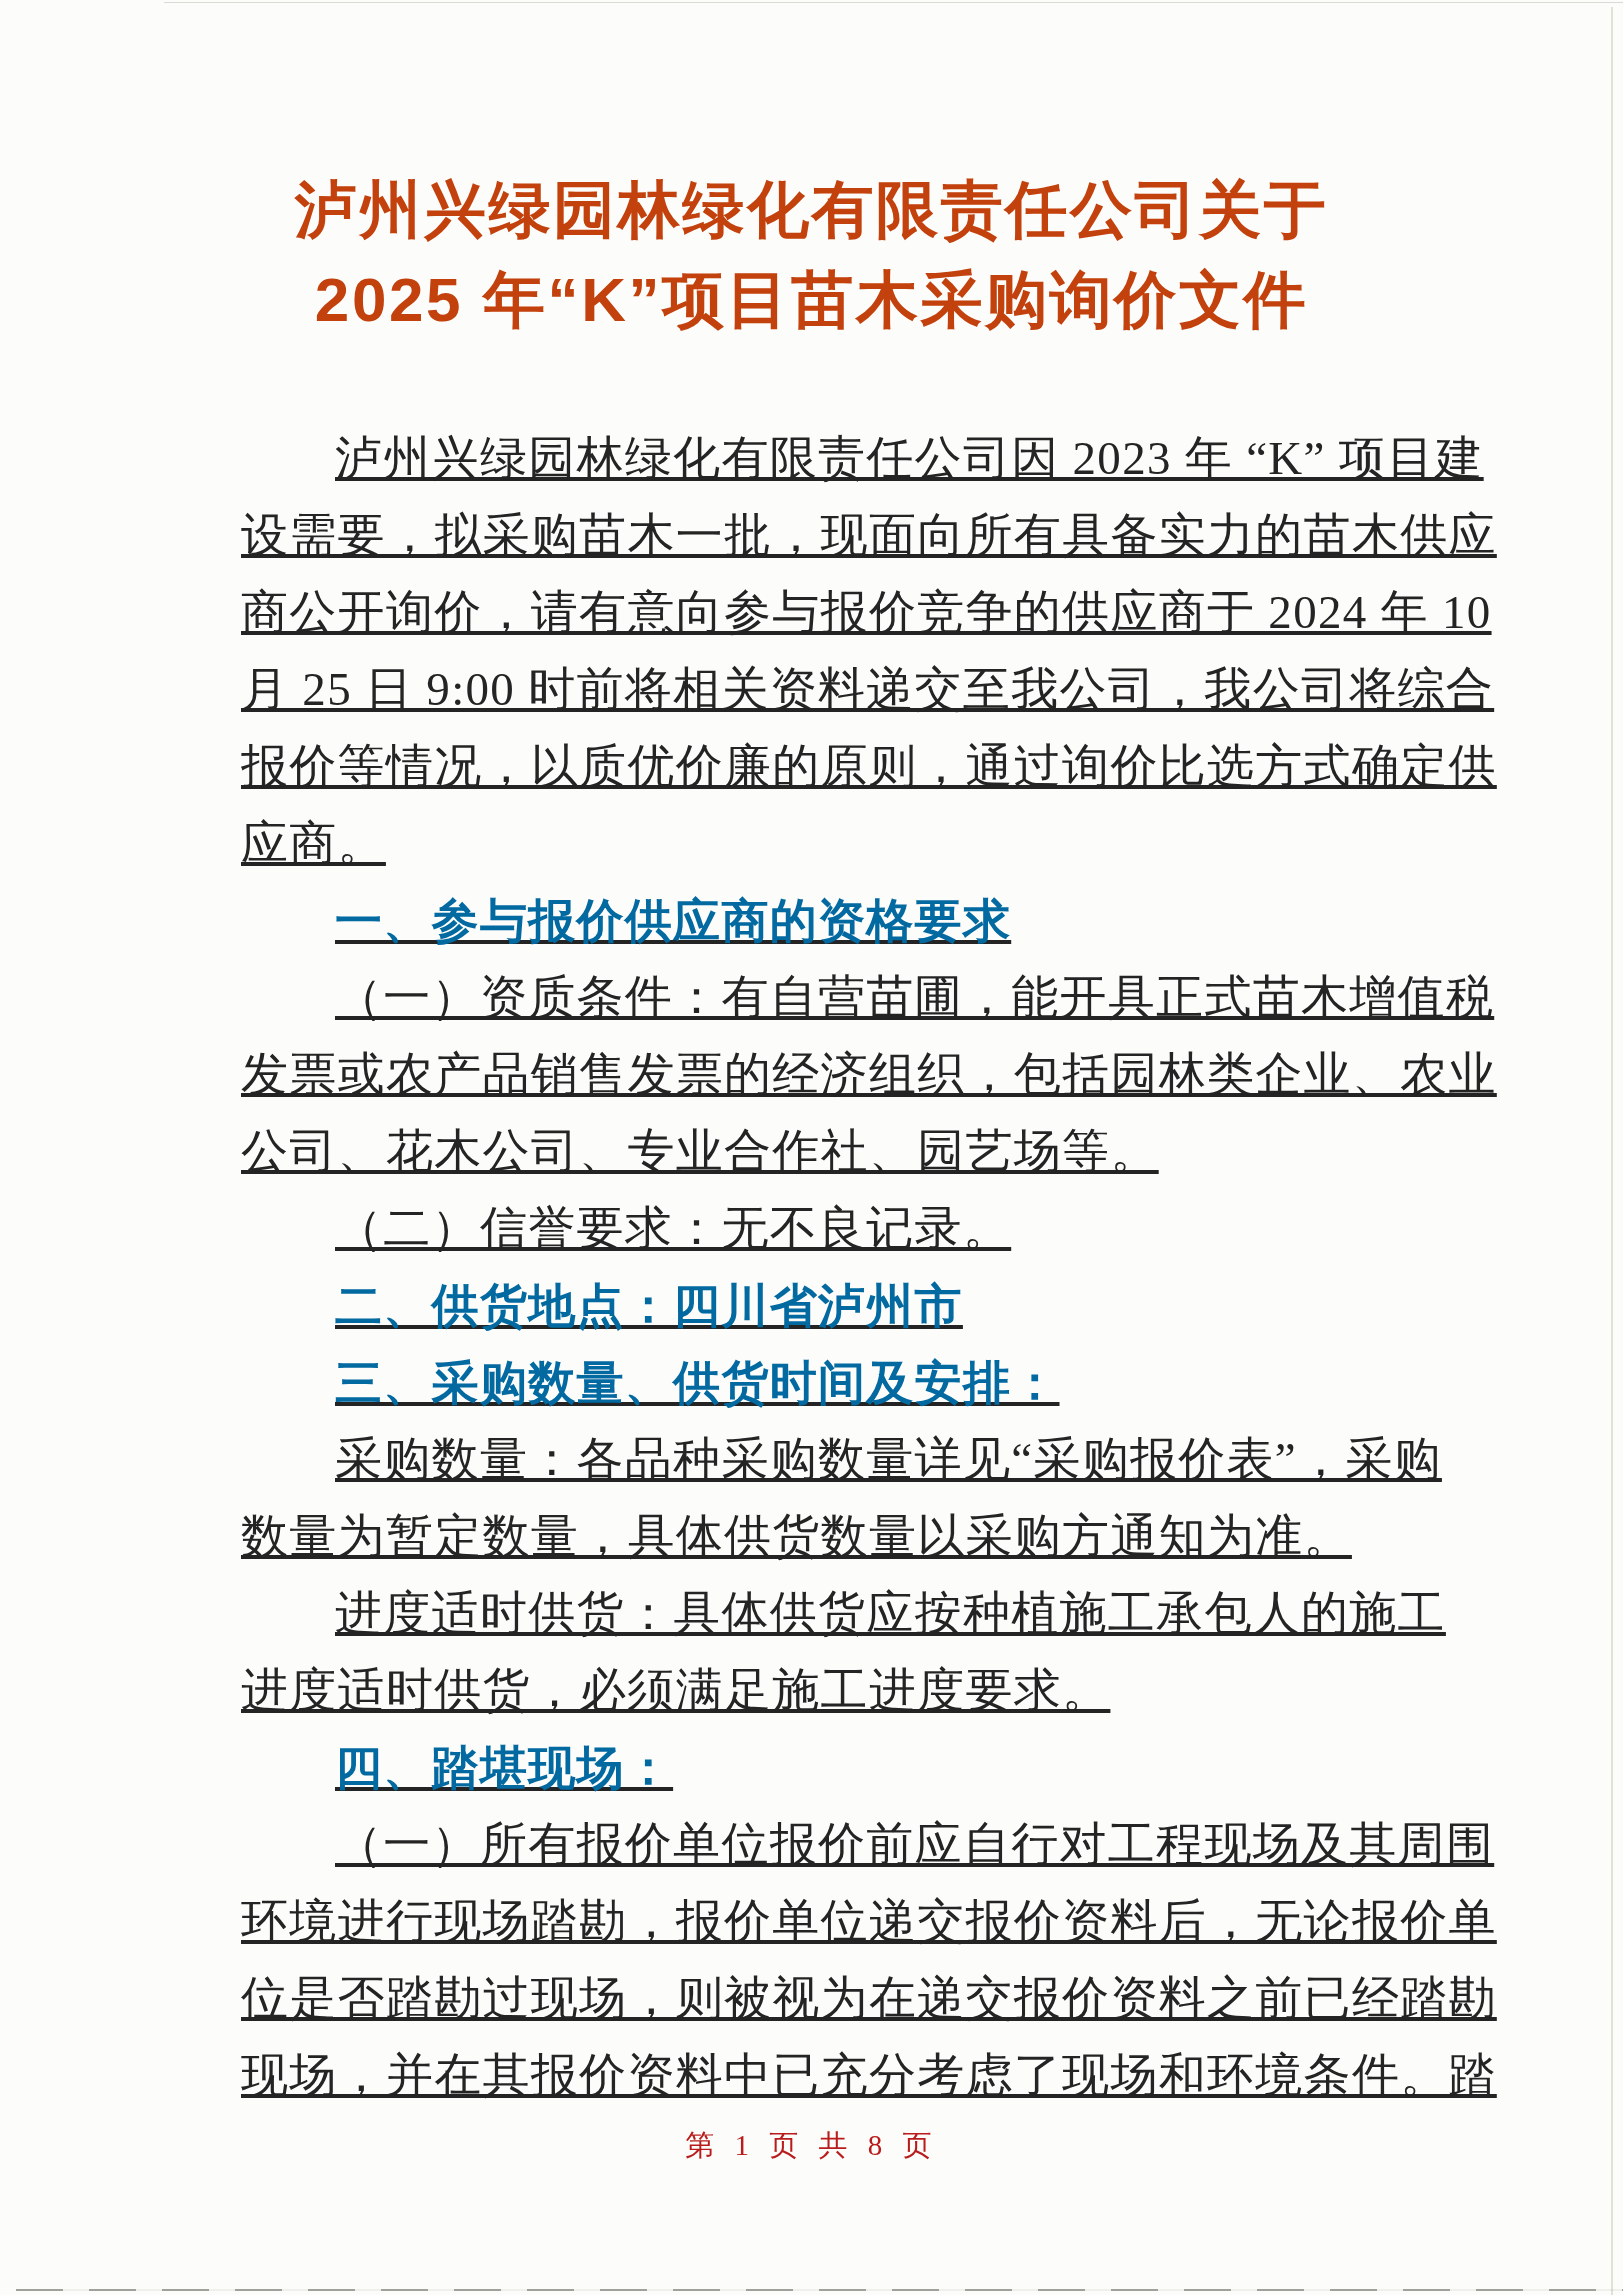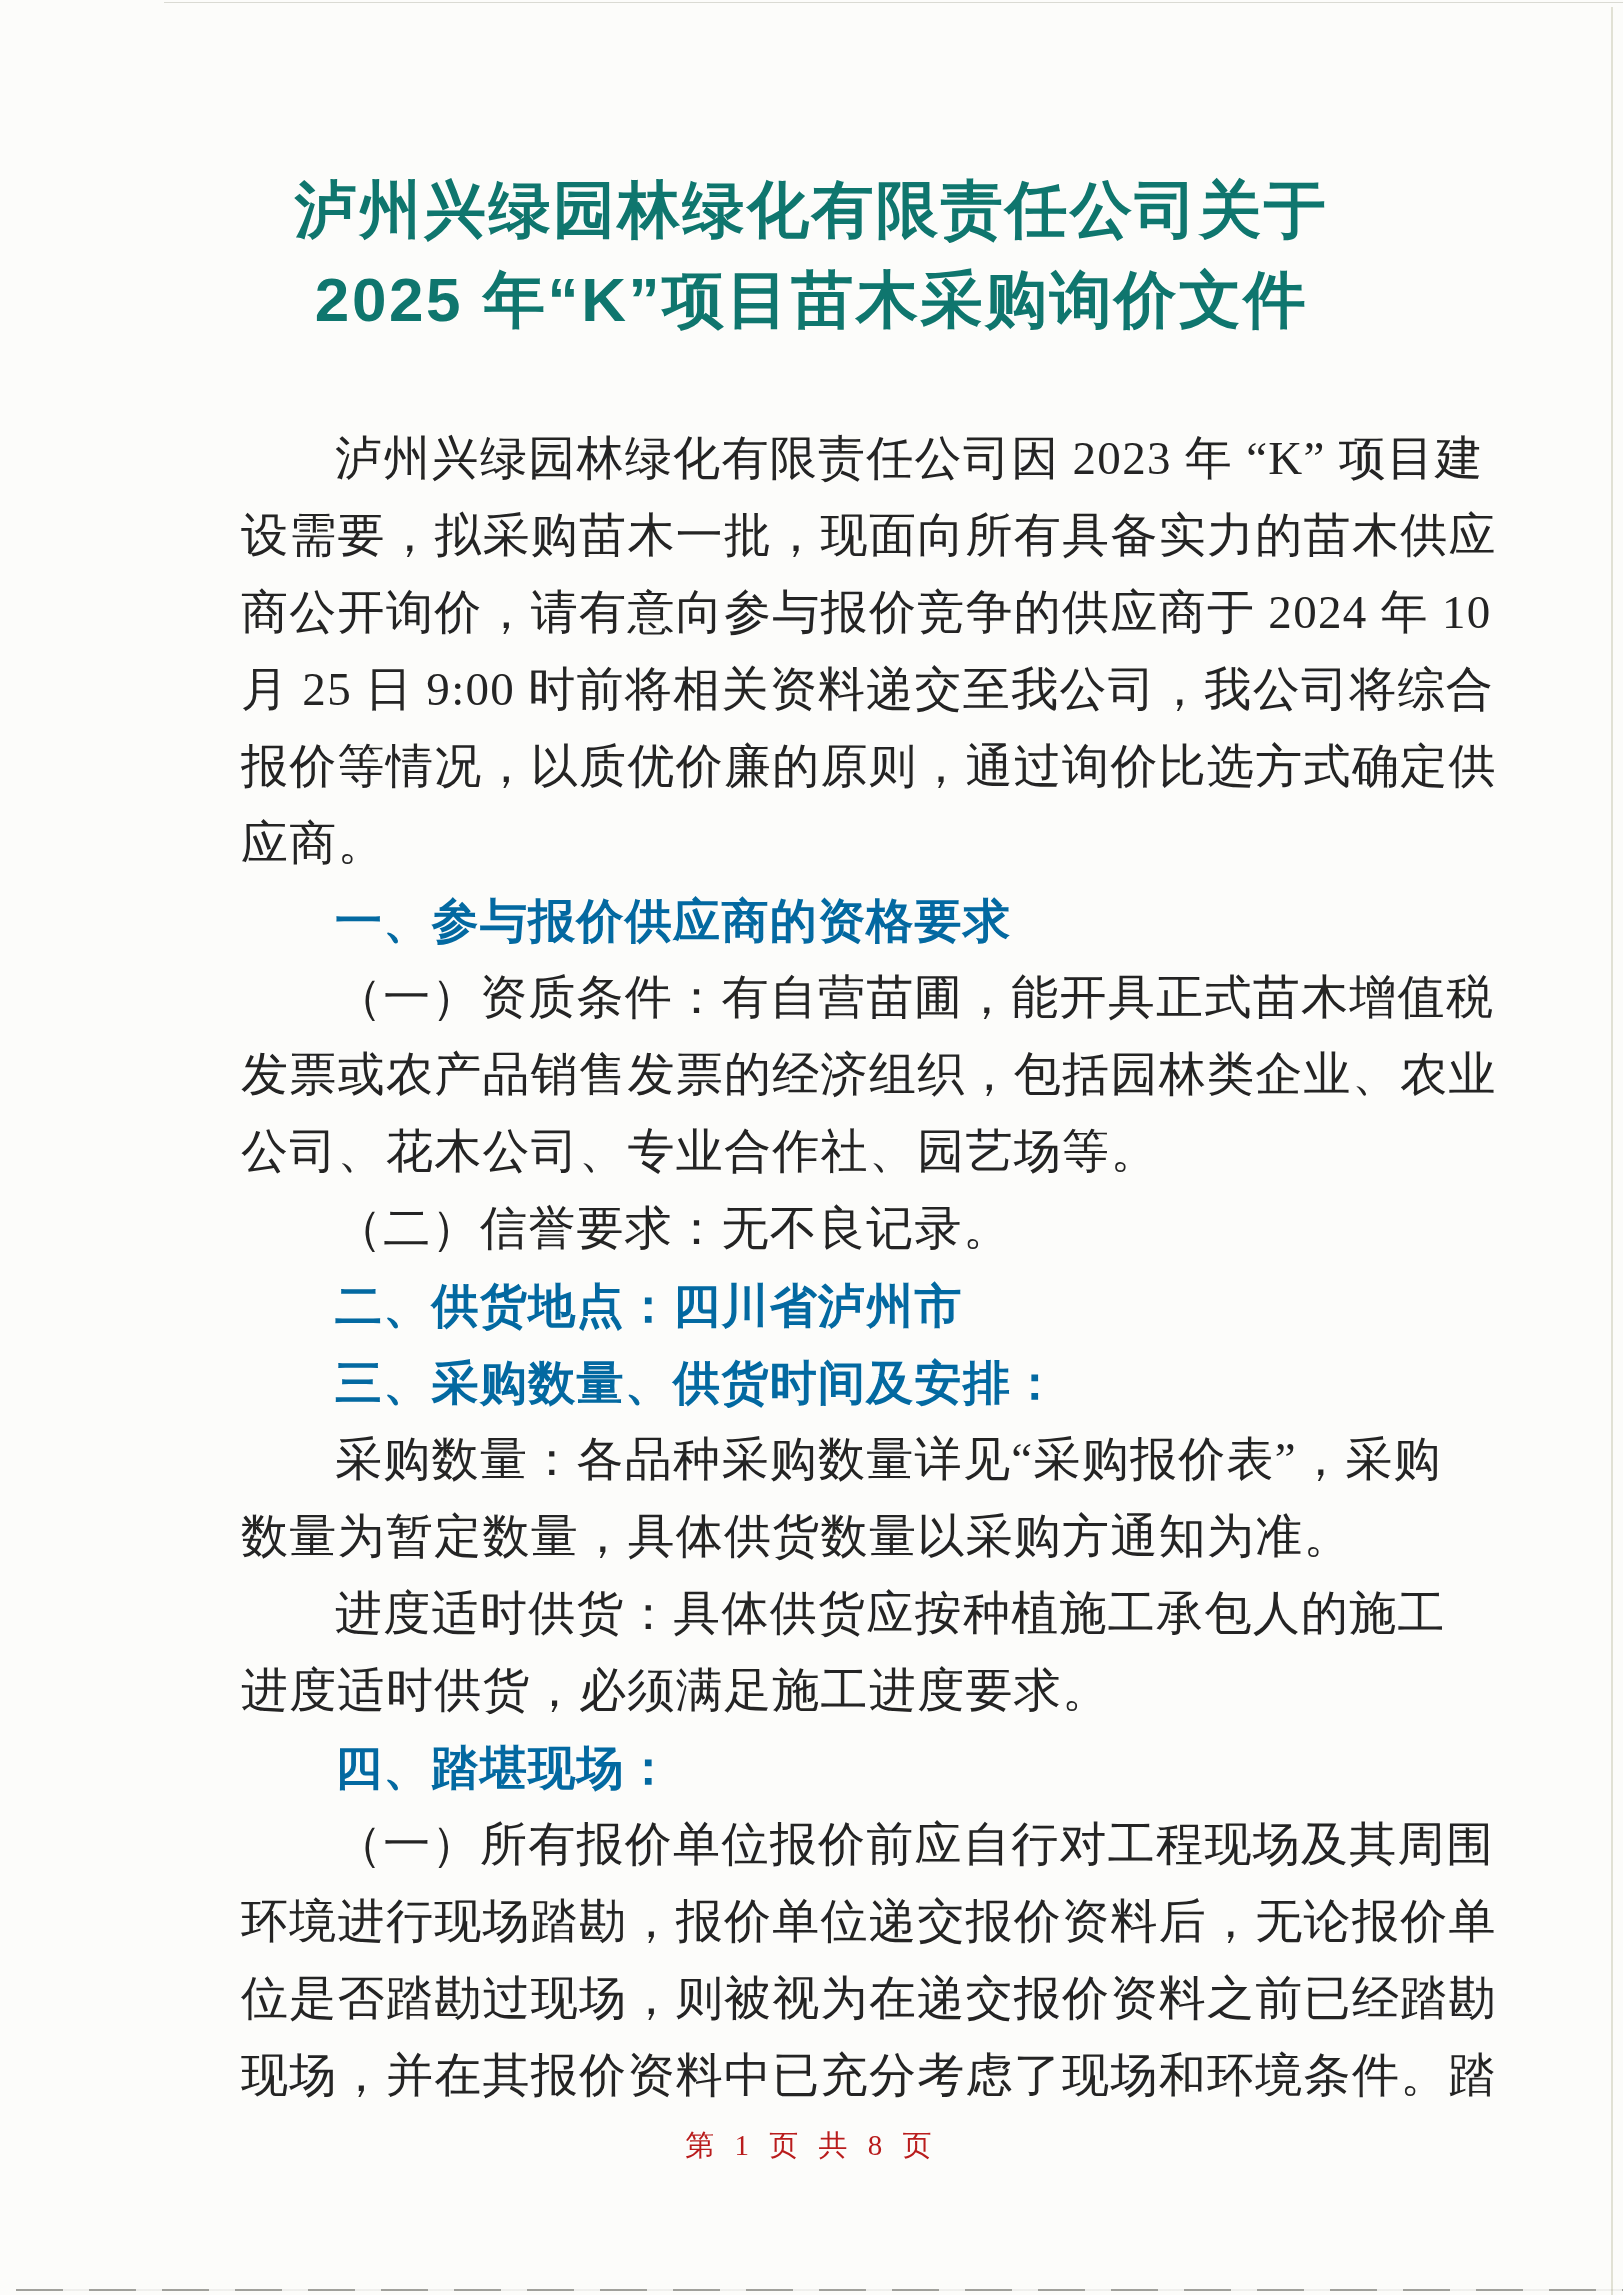--- a/index.html
+++ b/index.html
@@ -89,26 +89,26 @@
       rgba(70, 70, 62, 0.5) 0 47px,
       rgba(70, 70, 62, 0.07) 47px 73px
     );
   }
 </style>
 </head>
 <body>
 
 <div class="page" style="background: rgb(252, 252, 250);">
 
-  <div class="title" style="color: #0f766e;">
+  <div class="title" style="color: #c2410c;">
     <div class="title-line">泸州兴绿园林绿化有限责任公司关于</div>
     <div class="title-line">2025 年“K”项目苗木采购询价文件</div>
   </div>
 
-  <div class="doc-body" id="doc-body" style="color: rgb(36, 36, 36);">
+  <div class="doc-body" id="doc-body" style="color: rgb(36, 36, 36); text-decoration: underline;">
       <div class="line indent">泸州兴绿园林绿化有限责任公司因 2023 年 “K” 项目建</div>
       <div class="line">设需要，拟采购苗木一批，现面向所有具备实力的苗木供应</div>
       <div class="line">商公开询价，请有意向参与报价竞争的供应商于 2024 年 10</div>
       <div class="line">月 25 日 9:00 时前将相关资料递交至我公司，我公司将综合</div>
       <div class="line">报价等情况，以质优价廉的原则，通过询价比选方式确定供</div>
       <div class="line">应商。</div>
       <div class="line bold indent">一、参与报价供应商的资格要求</div>
       <div class="line indent">（一）资质条件：有自营苗圃，能开具正式苗木增值税</div>
       <div class="line">发票或农产品销售发票的经济组织，包括园林类企业、农业</div>
       <div class="line">公司、花木公司、专业合作社、园艺场等。</div>

